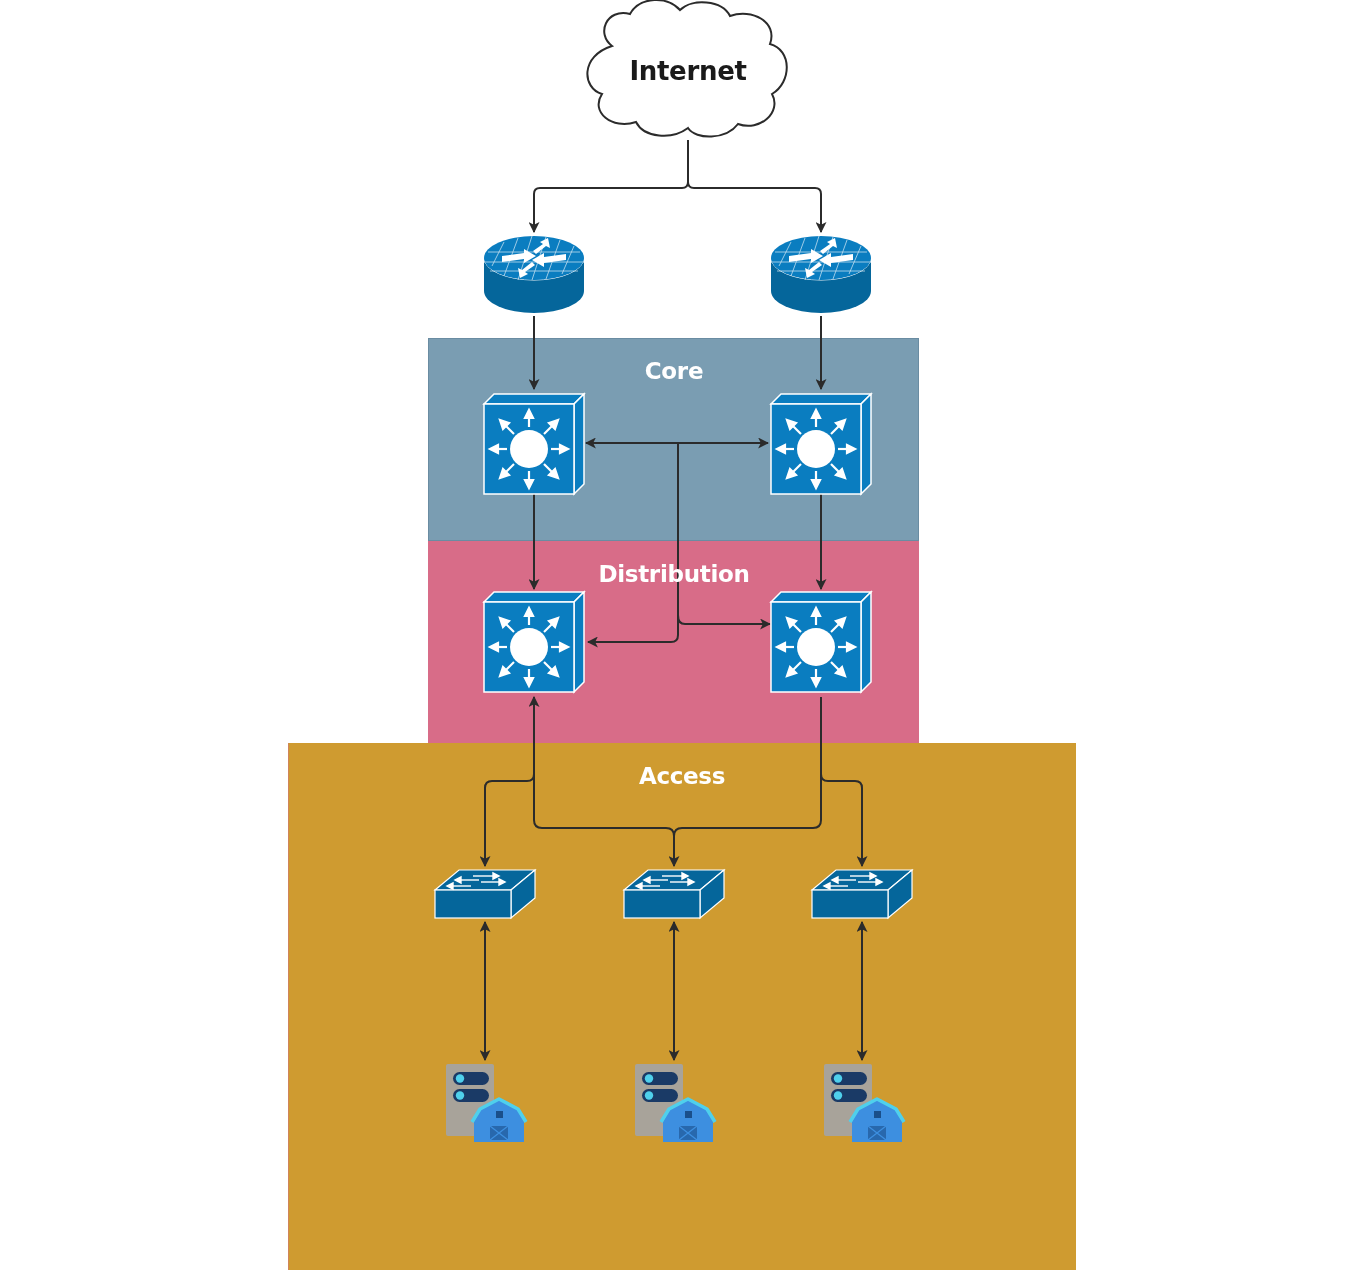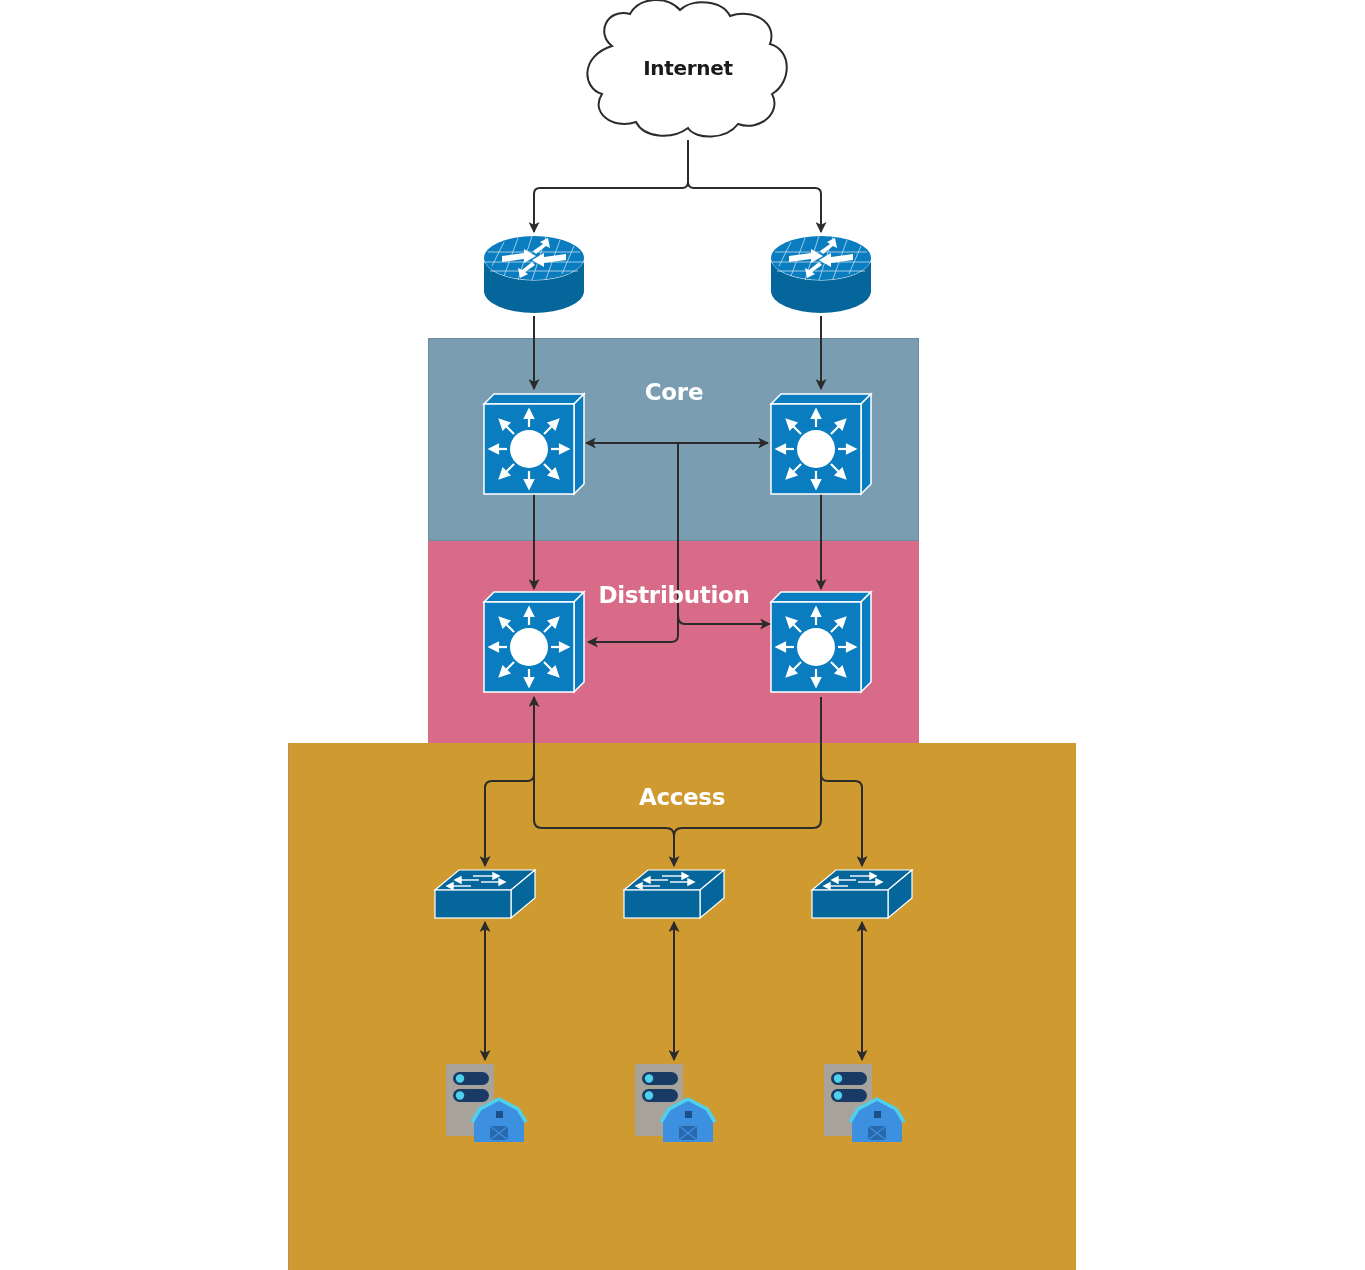--- a/index.html
+++ b/index.html
@@ -3,24 +3,24 @@
 <meta charset="utf-8">
 <style>
   html, body { margin: 0; padding: 0; background: #ffffff; }
   body { width: 1365px; height: 1270px; position: relative; overflow: hidden;
          font-family: "DejaVu Sans", sans-serif; }
   .layer { position: absolute; }
   .layer-core { left: 428px; top: 338px; width: 491px; height: 203px; background: #7a9db2; border: 1px solid #6a8ca2; box-sizing: border-box; }
   .layer-dist { left: 428px; top: 541px; width: 491px; height: 203px; background: #d86c88; }
   .layer-access { left: 288px; top: 743px; width: 788px; height: 527px; background: #cf9b30; border-left: 1px solid #d0855a; box-sizing: border-box; }
   .layer-label { position: absolute; color: #ffffff; font-weight: bold; font-size: 23px;
-                 font-family: "DejaVu Sans", sans-serif; transform: translateX(-50%); white-space: nowrap; letter-spacing: -0.3px; margin-top: 21px; }
+                 font-family: "DejaVu Sans", sans-serif; transform: translateX(-50%); white-space: nowrap; letter-spacing: -0.3px; }
   svg#diagram { position: absolute; left: 0; top: 0; }
   .cloud-label { position: absolute; left: 688px; top: 56px; transform: translateX(-50%);
-                 font-size: 20px; font-weight: bold; color: #1a1a1a; white-space: nowrap; letter-spacing: -0.3px; }
+                 font-size: 26px; font-weight: bold; color: #1a1a1a; white-space: nowrap; letter-spacing: -0.3px; }
 </style>
 </head>
 <body>
 
 <div class="layer layer-core"></div>
 <div class="layer layer-dist"></div>
 <div class="layer layer-access"></div>
 
 <svg id="diagram" width="1365" height="1270" viewBox="0 0 1365 1270">
   <defs>

